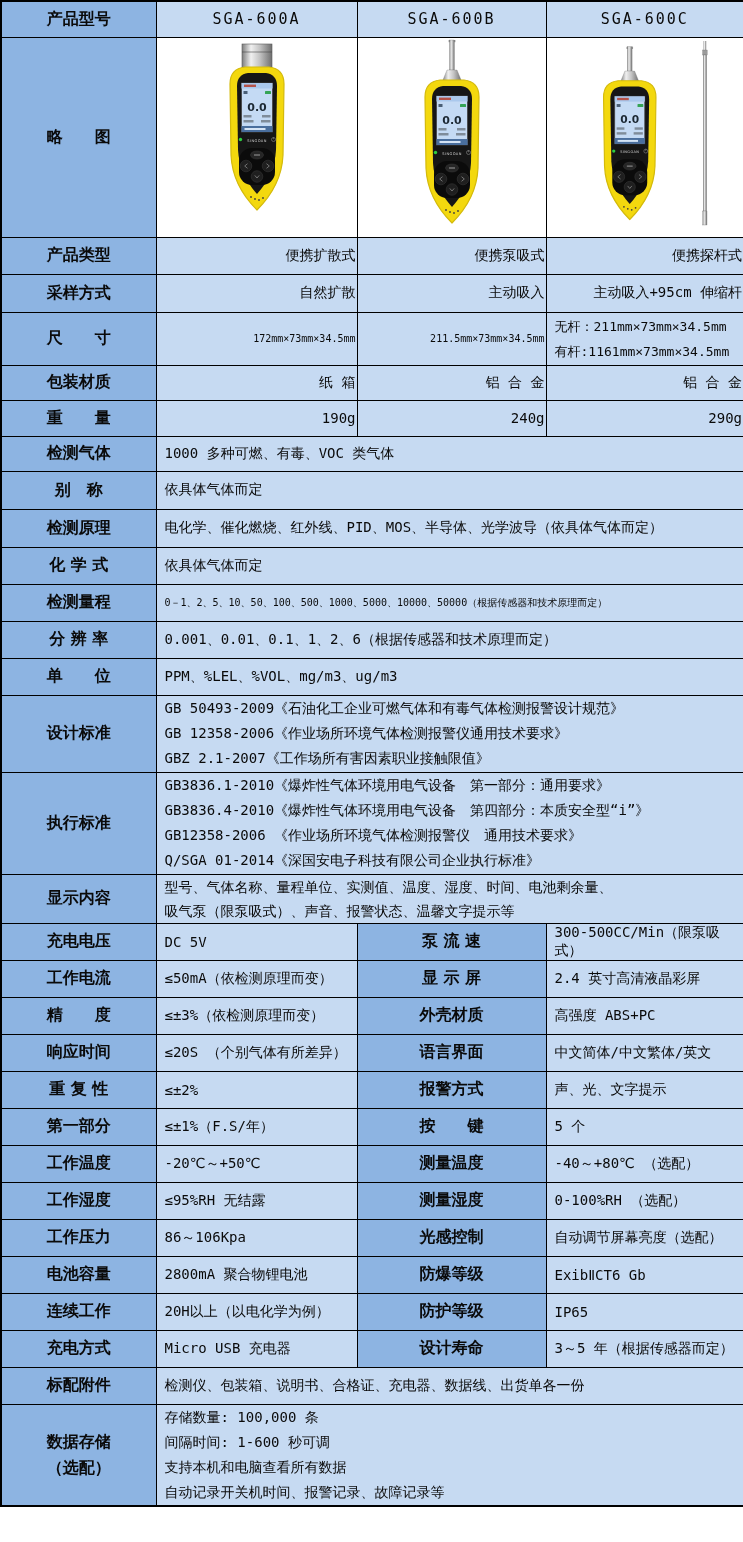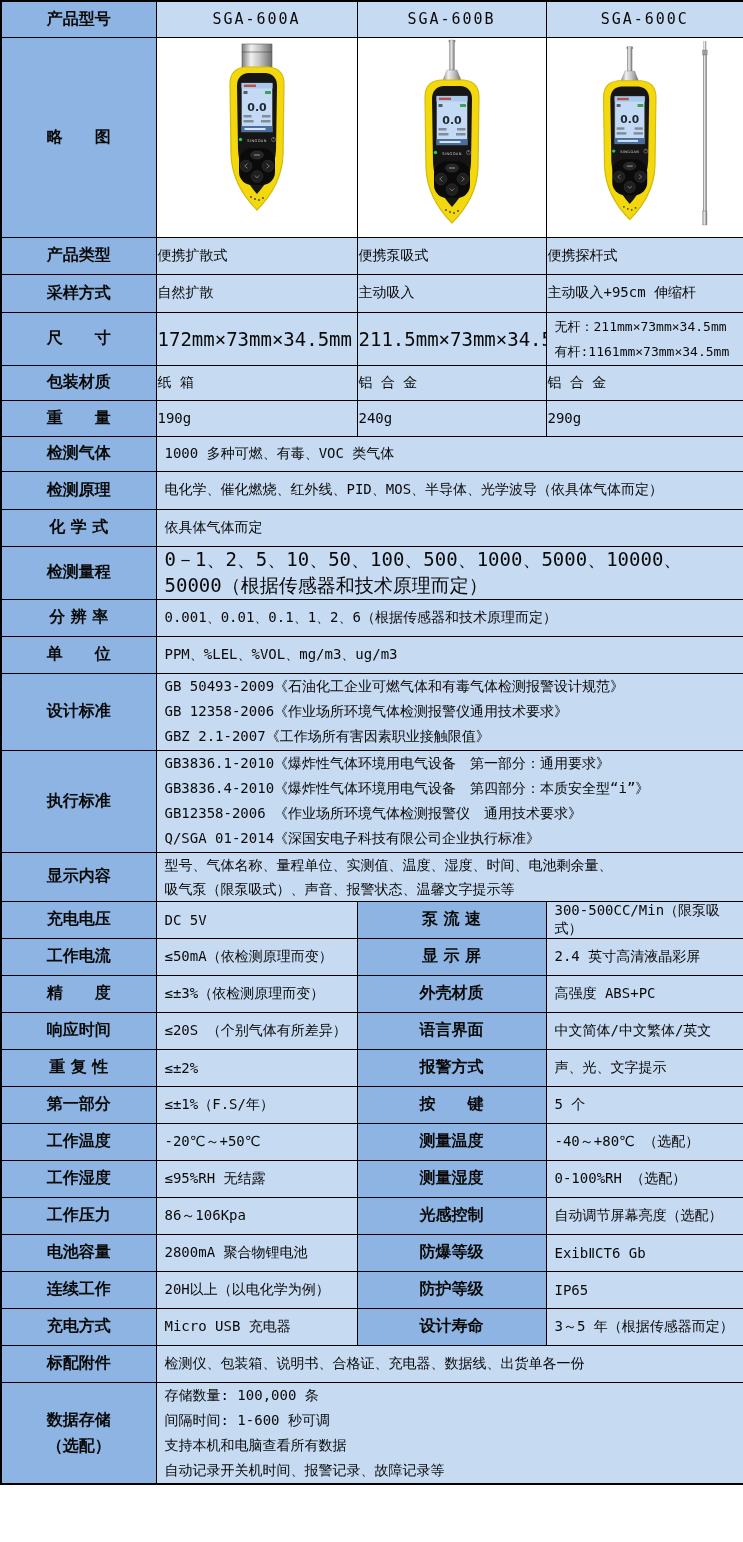--- a/index.html
+++ b/index.html
@@ -2,25 +2,25 @@
 <html><head>
 <meta charset="utf-8">
 <style>
   * { box-sizing: border-box; }
   html,body { margin:0; padding:0; background:#fff; }
   body { width:743px; font-family:"DejaVu Sans","Liberation Sans",sans-serif; color:#0a0a0a; }
   table.spec { width:743px; border-collapse:collapse; table-layout:fixed; border:2px solid #000; }
   th, td { border:1px solid #000; overflow:hidden; vertical-align:middle; }
   th { background:#8db4e2; font-size:16px; font-weight:bold; text-align:center; padding:2px; font-family:"DejaVu Sans","Liberation Sans",sans-serif;margin-left:44px; }
   td { background:#c6daf2; font-size:14px; font-family:"DejaVu Sans Mono","Liberation Mono","DejaVu Sans",sans-serif; }
-  td.center { text-align:left;margin-top:45px; }
+  td.center { text-align:right;margin-top:45px; }
   td.left { text-align:left; padding:0 8px; }
   td.model { text-align:center; font-size:15px; letter-spacing:2px; }
   td.white { background:#ffffff; text-align:center; vertical-align:middle; padding:0; }
-  td.tight { font-size:19px; }
+  td.tight { font-size:10px; }
   .lines div { line-height:25px; white-space:nowrap; }
   .lines2 div { line-height:24px; white-space:nowrap; }
   .dims div { line-height:25px; white-space:nowrap; font-size:13px; }
   .stor div { line-height:25px; white-space:nowrap; }
   th .thline { line-height:26px; }
   .devwrap { display:flex; align-items:center; justify-content:center; height:198px; }
 </style>
 </head>
 <body>
 
@@ -270,20 +270,24 @@
       <td class="center">190g</td>
       <td class="center">240g</td>
       <td class="center">290g</td>
     </tr>
 
     <tr style="height:35px">
       <th>检测气体</th>
       <td class="left" colspan="3">1000 多种可燃、有毒、VOC 类气体</td>
     </tr>
     <tr style="height:38px">
+      <th>别　称</th>
+      <td class="left" colspan="3">依具体气体而定</td>
+    </tr>
+    <tr style="height:38px">
       <th>检测原理</th>
       <td class="left" colspan="3">电化学、催化燃烧、红外线、PID、MOS、半导体、光学波导（依具体气体而定）</td>
     </tr>
     <tr style="height:37px">
       <th>化 学 式</th>
       <td class="left" colspan="3">依具体气体而定</td>
     </tr>
     <tr style="height:37px">
       <th>检测量程</th>
       <td class="left tight" colspan="3">0－1、2、5、10、50、100、500、1000、5000、10000、50000（根据传感器和技术原理而定）</td>

